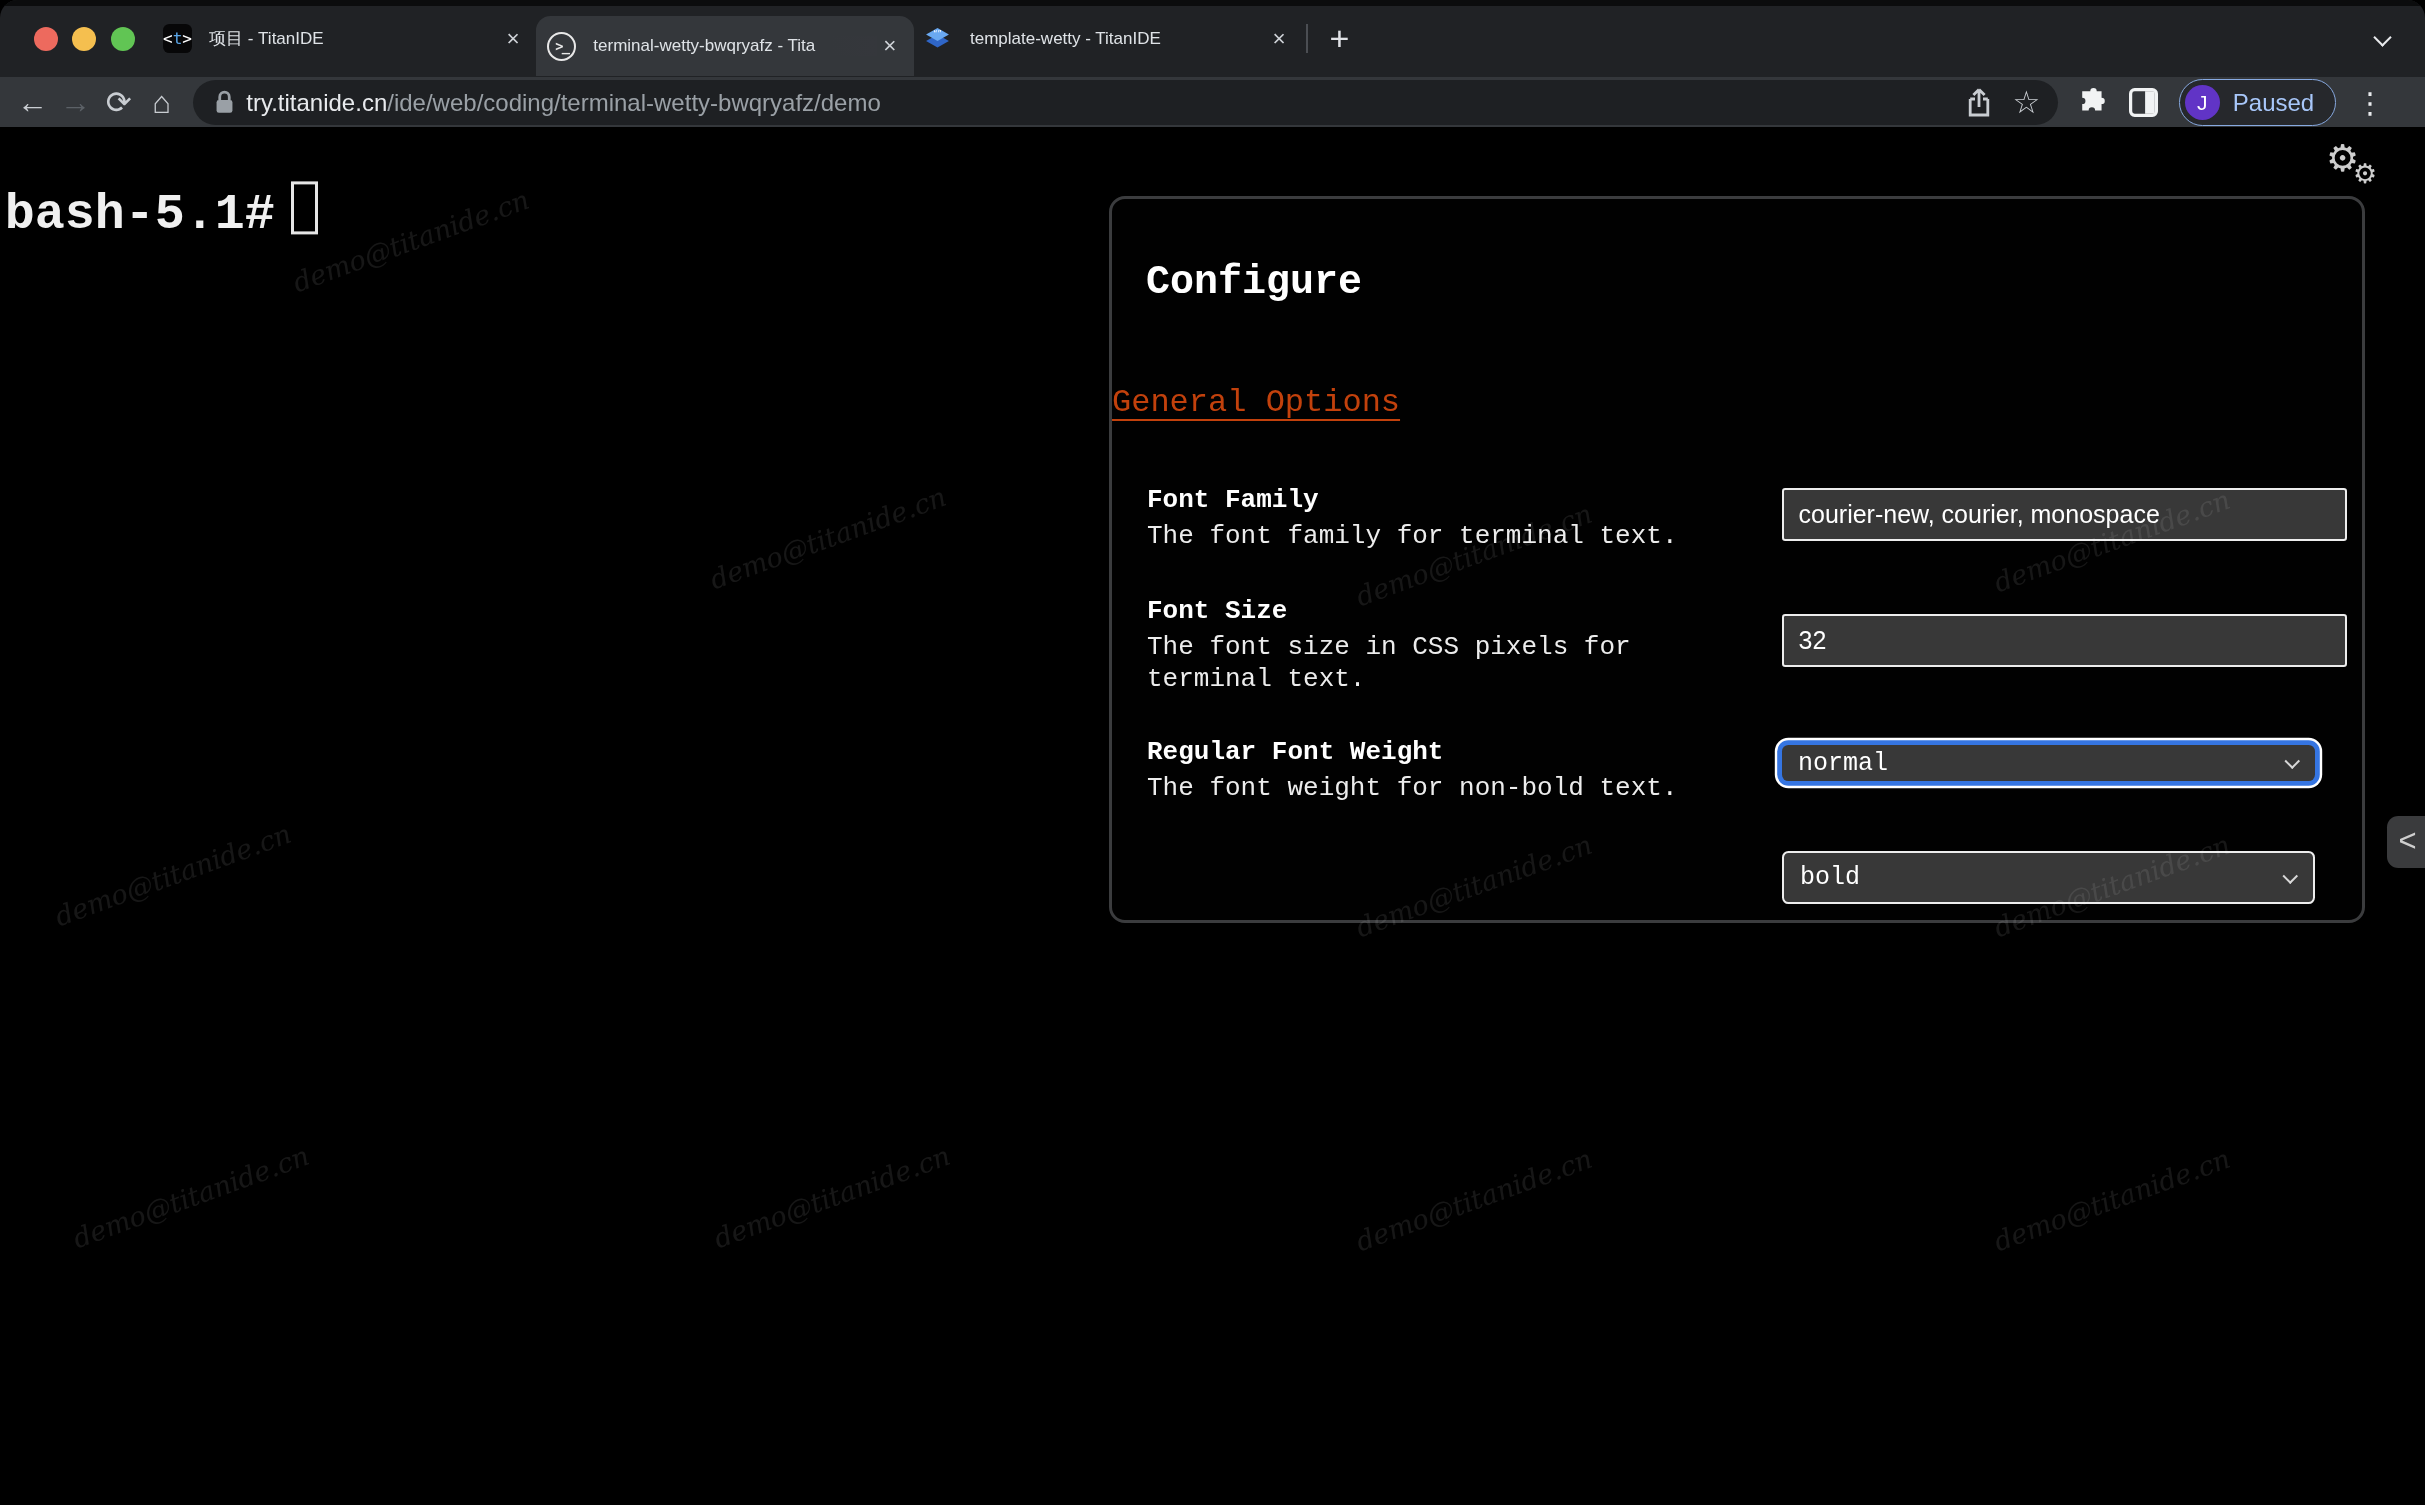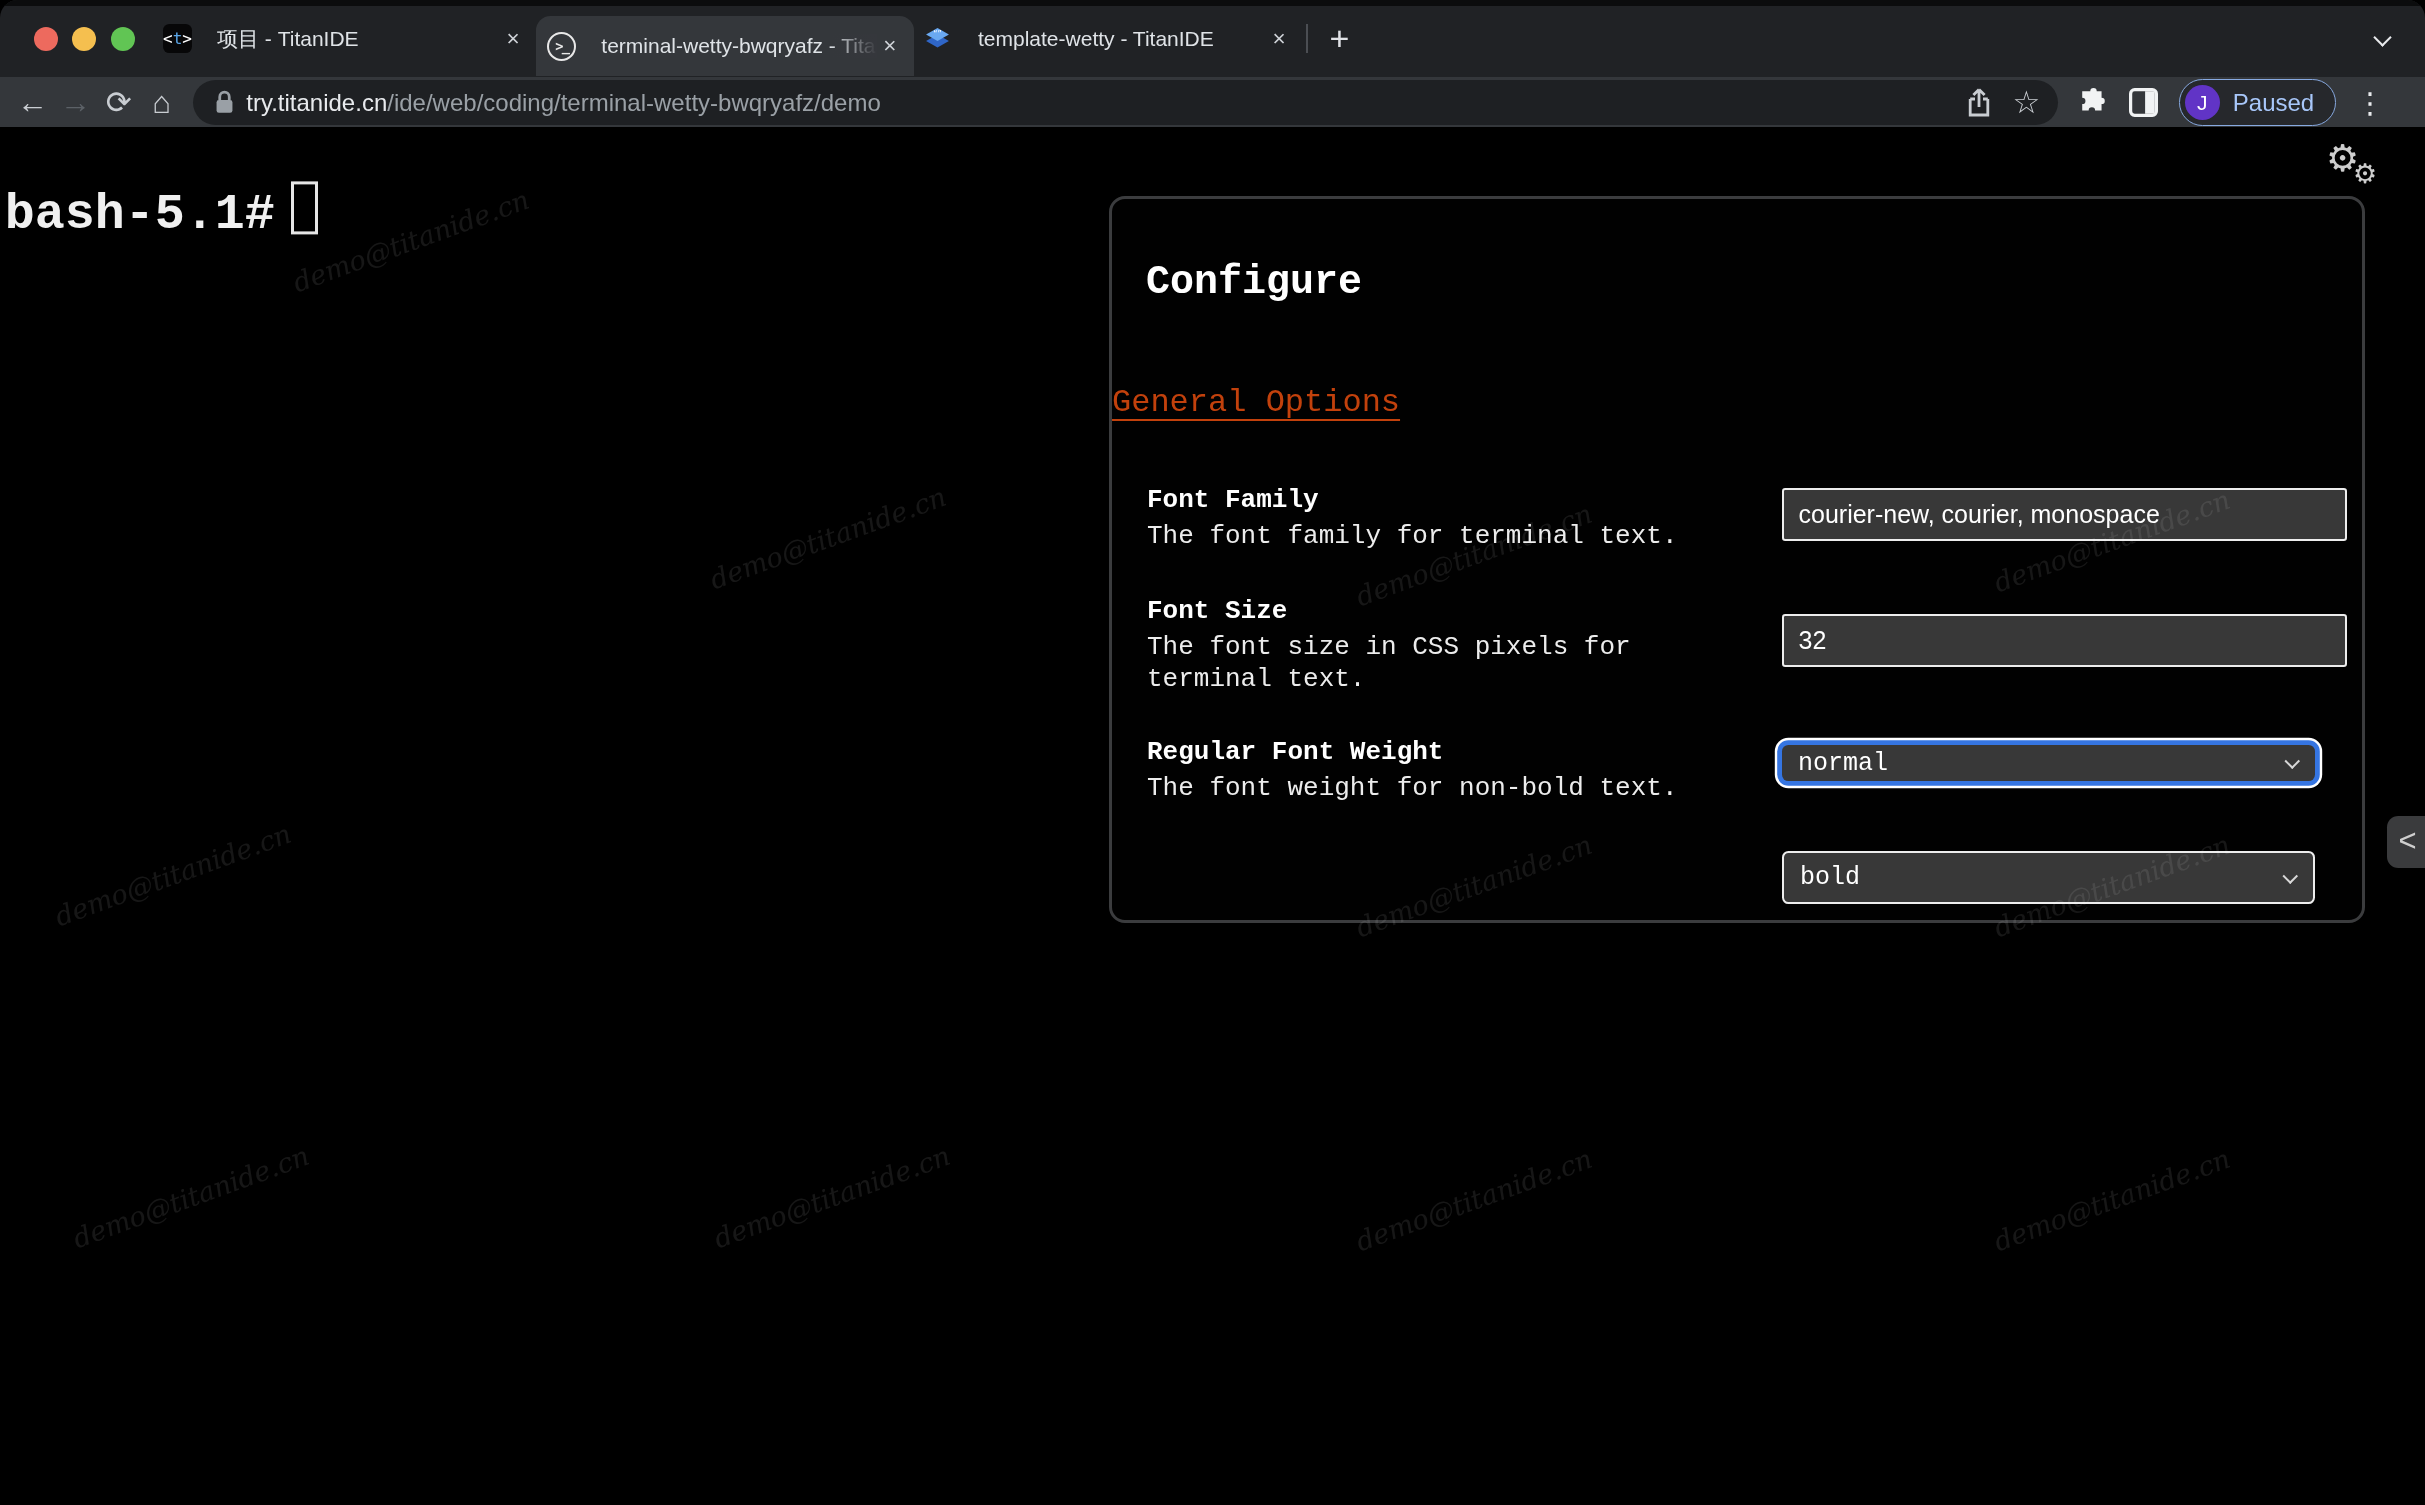--- a/index.html
+++ b/index.html
@@ -15,21 +15,21 @@
   .mono{font-family:"Liberation Mono","DejaVu Sans Mono",monospace;}
   .window{position:absolute;inset:0;border-radius:17.7px 17.7px 0 0;overflow:hidden;background:#000;}
 
   
   .titlebar{position:absolute;left:0;top:0;width:2426px;height:77px;background:var(--tabstrip);}
   .topstrip{position:absolute;left:0;top:0;width:2426px;height:6.4px;background:var(--topstrip);}
   .traffic{position:absolute;top:27px;width:24px;height:24px;border-radius:50%;}
   .t-red{left:34px;} .t-yellow{left:72px;} .t-green{left:111px;}
   .tab{position:absolute;top:0;height:77px;display:flex;align-items:center;}
   .tab-inactive{top:0;}
-  .tab-title{font-size:21px;color:var(--tabtext);white-space:nowrap;overflow:hidden;flex:1;margin-left:25px;}
+  .tab-title{font-size:17px;color:var(--tabtext);white-space:nowrap;overflow:hidden;flex:1;margin-left:17px;}
   .tab-close{width:26px;height:26px;flex:0 0 26px;color:#cfd3d8;font-size:22.5px;line-height:26px;text-align:center;border-radius:4.8px;cursor:default;}
   .tab-active{top:16px;height:60px;background:var(--toolbar);border-radius:14.5px 14.5px 0 0;}
   .fade-title{position:relative;}
   .fade-title::after{content:"";position:absolute;right:0;top:0;bottom:0;width:48px;background:linear-gradient(90deg,rgba(53,55,60,0),#35373c);}
   .favicon-sq{width:29px;height:29px;border-radius:6.4px;background:#070708;color:#fff;
     font-family:"DejaVu Sans Mono",monospace;font-size:16px;display:flex;align-items:center;justify-content:center;flex:0 0 29px;}
   .favicon-sq .tblue{color:#5ba6e8;}
   .favicon-circ{width:29px;height:29px;border-radius:50%;border:2.4px solid #e8e8e8;color:#e8e8e8;
     font-family:"DejaVu Sans Mono",monospace;font-size:13.7px;font-weight:bold;display:flex;align-items:center;justify-content:center;flex:0 0 29px;letter-spacing:-1.6px;}
   .tab-divider{position:absolute;left:1306px;top:24px;width:1.6px;height:29px;background:#4b4e53;}

